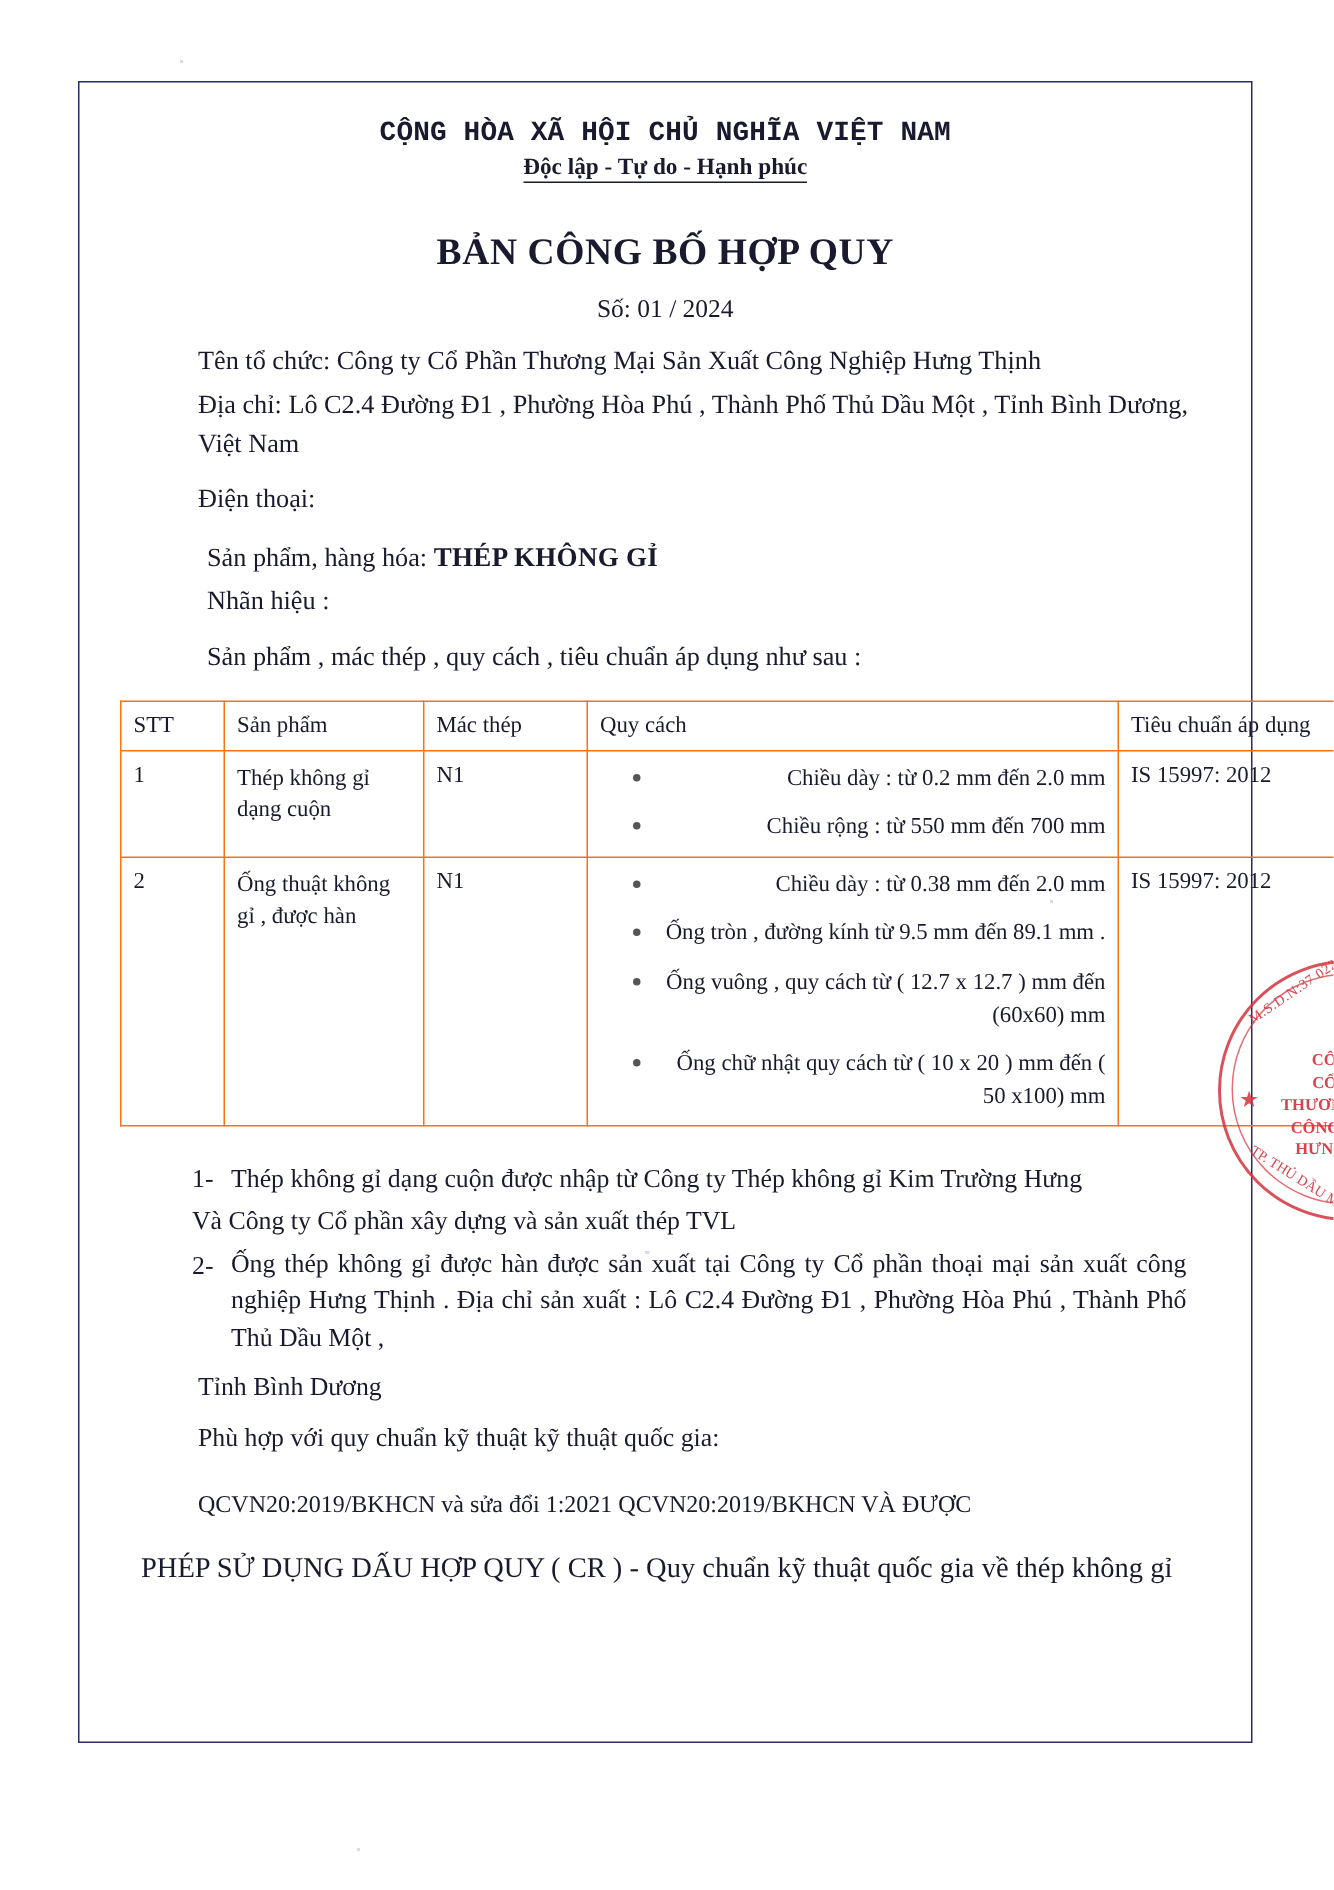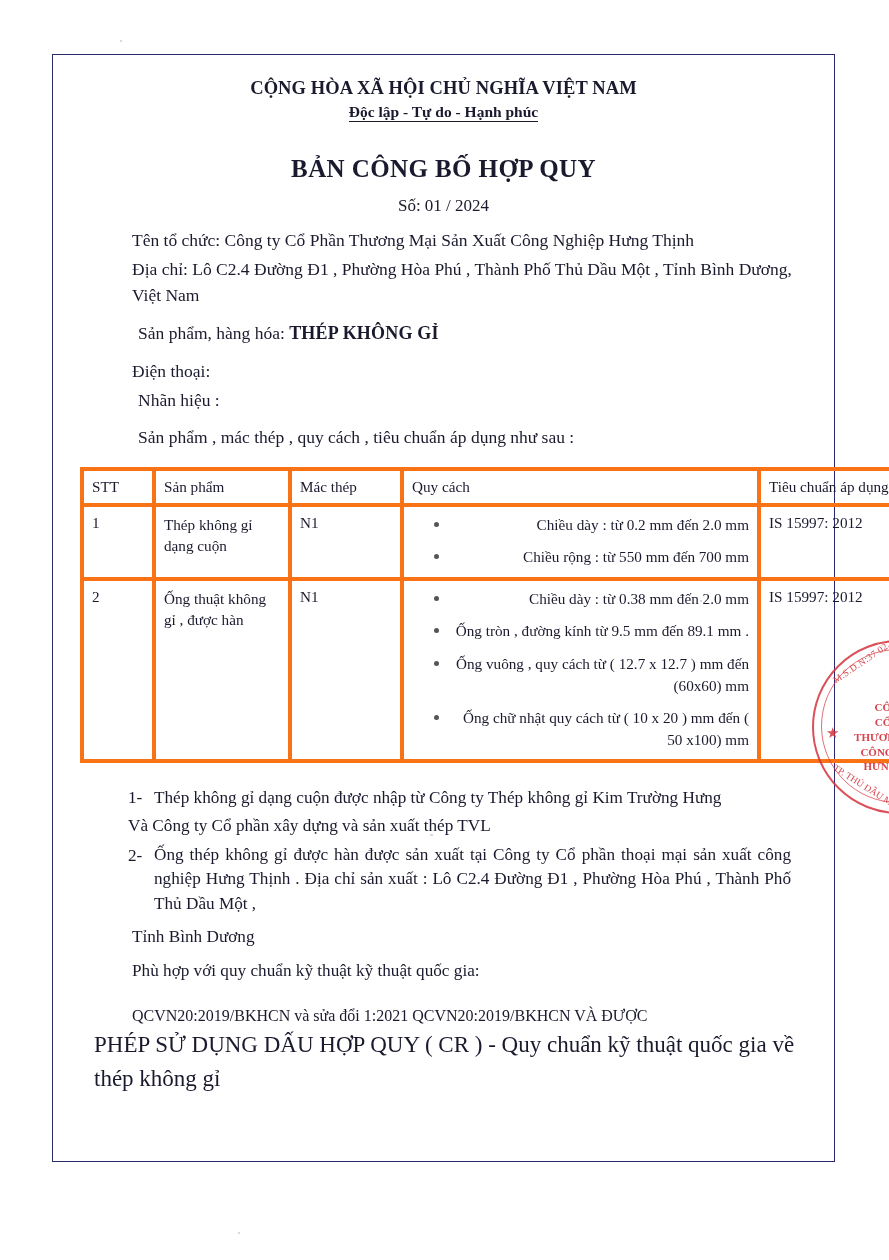--- a/index.html
+++ b/index.html
@@ -38,20 +38,21 @@
     height: 1108px;
     box-sizing: border-box;
     padding: 18px 28px 10px 28px;
   }
   .hdr-line1 {
     text-align: center;
     font-weight: bold;
     font-size: 18.5px;
     letter-spacing: 0.1px;
     margin-top: 6px;
+    font-family: Liberation Mono, monospace;
   }
   .hdr-line2 {
     text-align: center;
     font-weight: bold;
     font-size: 15.5px;
     margin-top: 4px;
   }
   .hdr-line2 span {
     border-bottom: 1.2px solid #1a1a2e;
     padding-bottom: 1px;
@@ -82,21 +83,21 @@
   .bold-prod { font-weight: bold; font-size: 18px; letter-spacing: 0.2px; }
 
   table.spec {
     margin-top: 16px;
     width: 727px;
     border-collapse: collapse;
     font-size: 15.2px;
     table-layout: fixed;
   }
   table.spec th, table.spec td {
-    border: 4px solid #f97316;
+    border: 1px solid #f97316;
     padding: 7px 8px;
     vertical-align: top;
     font-weight: normal;
     text-align: left;
   }
   table.spec th {
     font-size: 15.2px;
   }
   .c-stt { width: 52px; text-align: center; }
   .c-prod { width: 116px; }
@@ -162,25 +163,25 @@
   .tail-just {
     font-size: 16px;
     line-height: 1.5;
     padding-left: 52px;
     padding-right: 4px;
     margin-top: 20px;
     text-align: justify;
     text-align-last: left;
   }
   .tail-last {
-    font-size: 23px;
+    font-size: 19px;
     line-height: 1.5;
     padding-left: 14px;
     padding-right: 4px;
-    margin-top: 0px;
+    margin-top: 16px;
   }
 
   
   .stamp {
     position: absolute;
     left: 812px;
     top: 640px;
     width: 170px;
     height: 170px;
     pointer-events: none;
@@ -262,26 +263,26 @@
   <div class="content">
 
     <div class="hdr-line1">CỘNG HÒA XÃ HỘI CHỦ NGHĨA VIỆT NAM</div>
     <div class="hdr-line2"><span>Độc lập - Tự do - Hạnh phúc</span></div>
 
     <div class="title">BẢN CÔNG BỐ HỢP QUY</div>
     <div class="subtitle">Số: 01 / 2024</div>
 
     <div class="para">Tên tổ chức: Công ty Cổ Phần Thương Mại Sản Xuất Công Nghiệp Hưng Thịnh</div>
     <div class="para tight">Địa chỉ: Lô C2.4 Đường Đ1 , Phường Hòa Phú , Thành Phố Thủ Dầu Một , Tỉnh Bình Dương, Việt Nam</div>
+    <div class="para">Điện thoại:</div>
+
     <div class="para indent">
       <span>Sản phẩm, hàng hóa:</span>
       <span class="bold-prod">THÉP KHÔNG GỈ</span>
     </div>
-
-    <div class="para">Điện thoại:</div>
     <div class="para indent tight">Nhãn hiệu :</div>
     <div class="para indent">Sản phẩm , mác thép , quy cách , tiêu chuẩn áp dụng như sau :</div>
 
     <table class="spec">
       <thead>
         <tr>
           <th class="c-stt">STT</th>
           <th class="c-prod">Sản phẩm</th>
           <th class="c-mac">Mác thép</th>
           <th class="c-quy">Quy cách</th>

